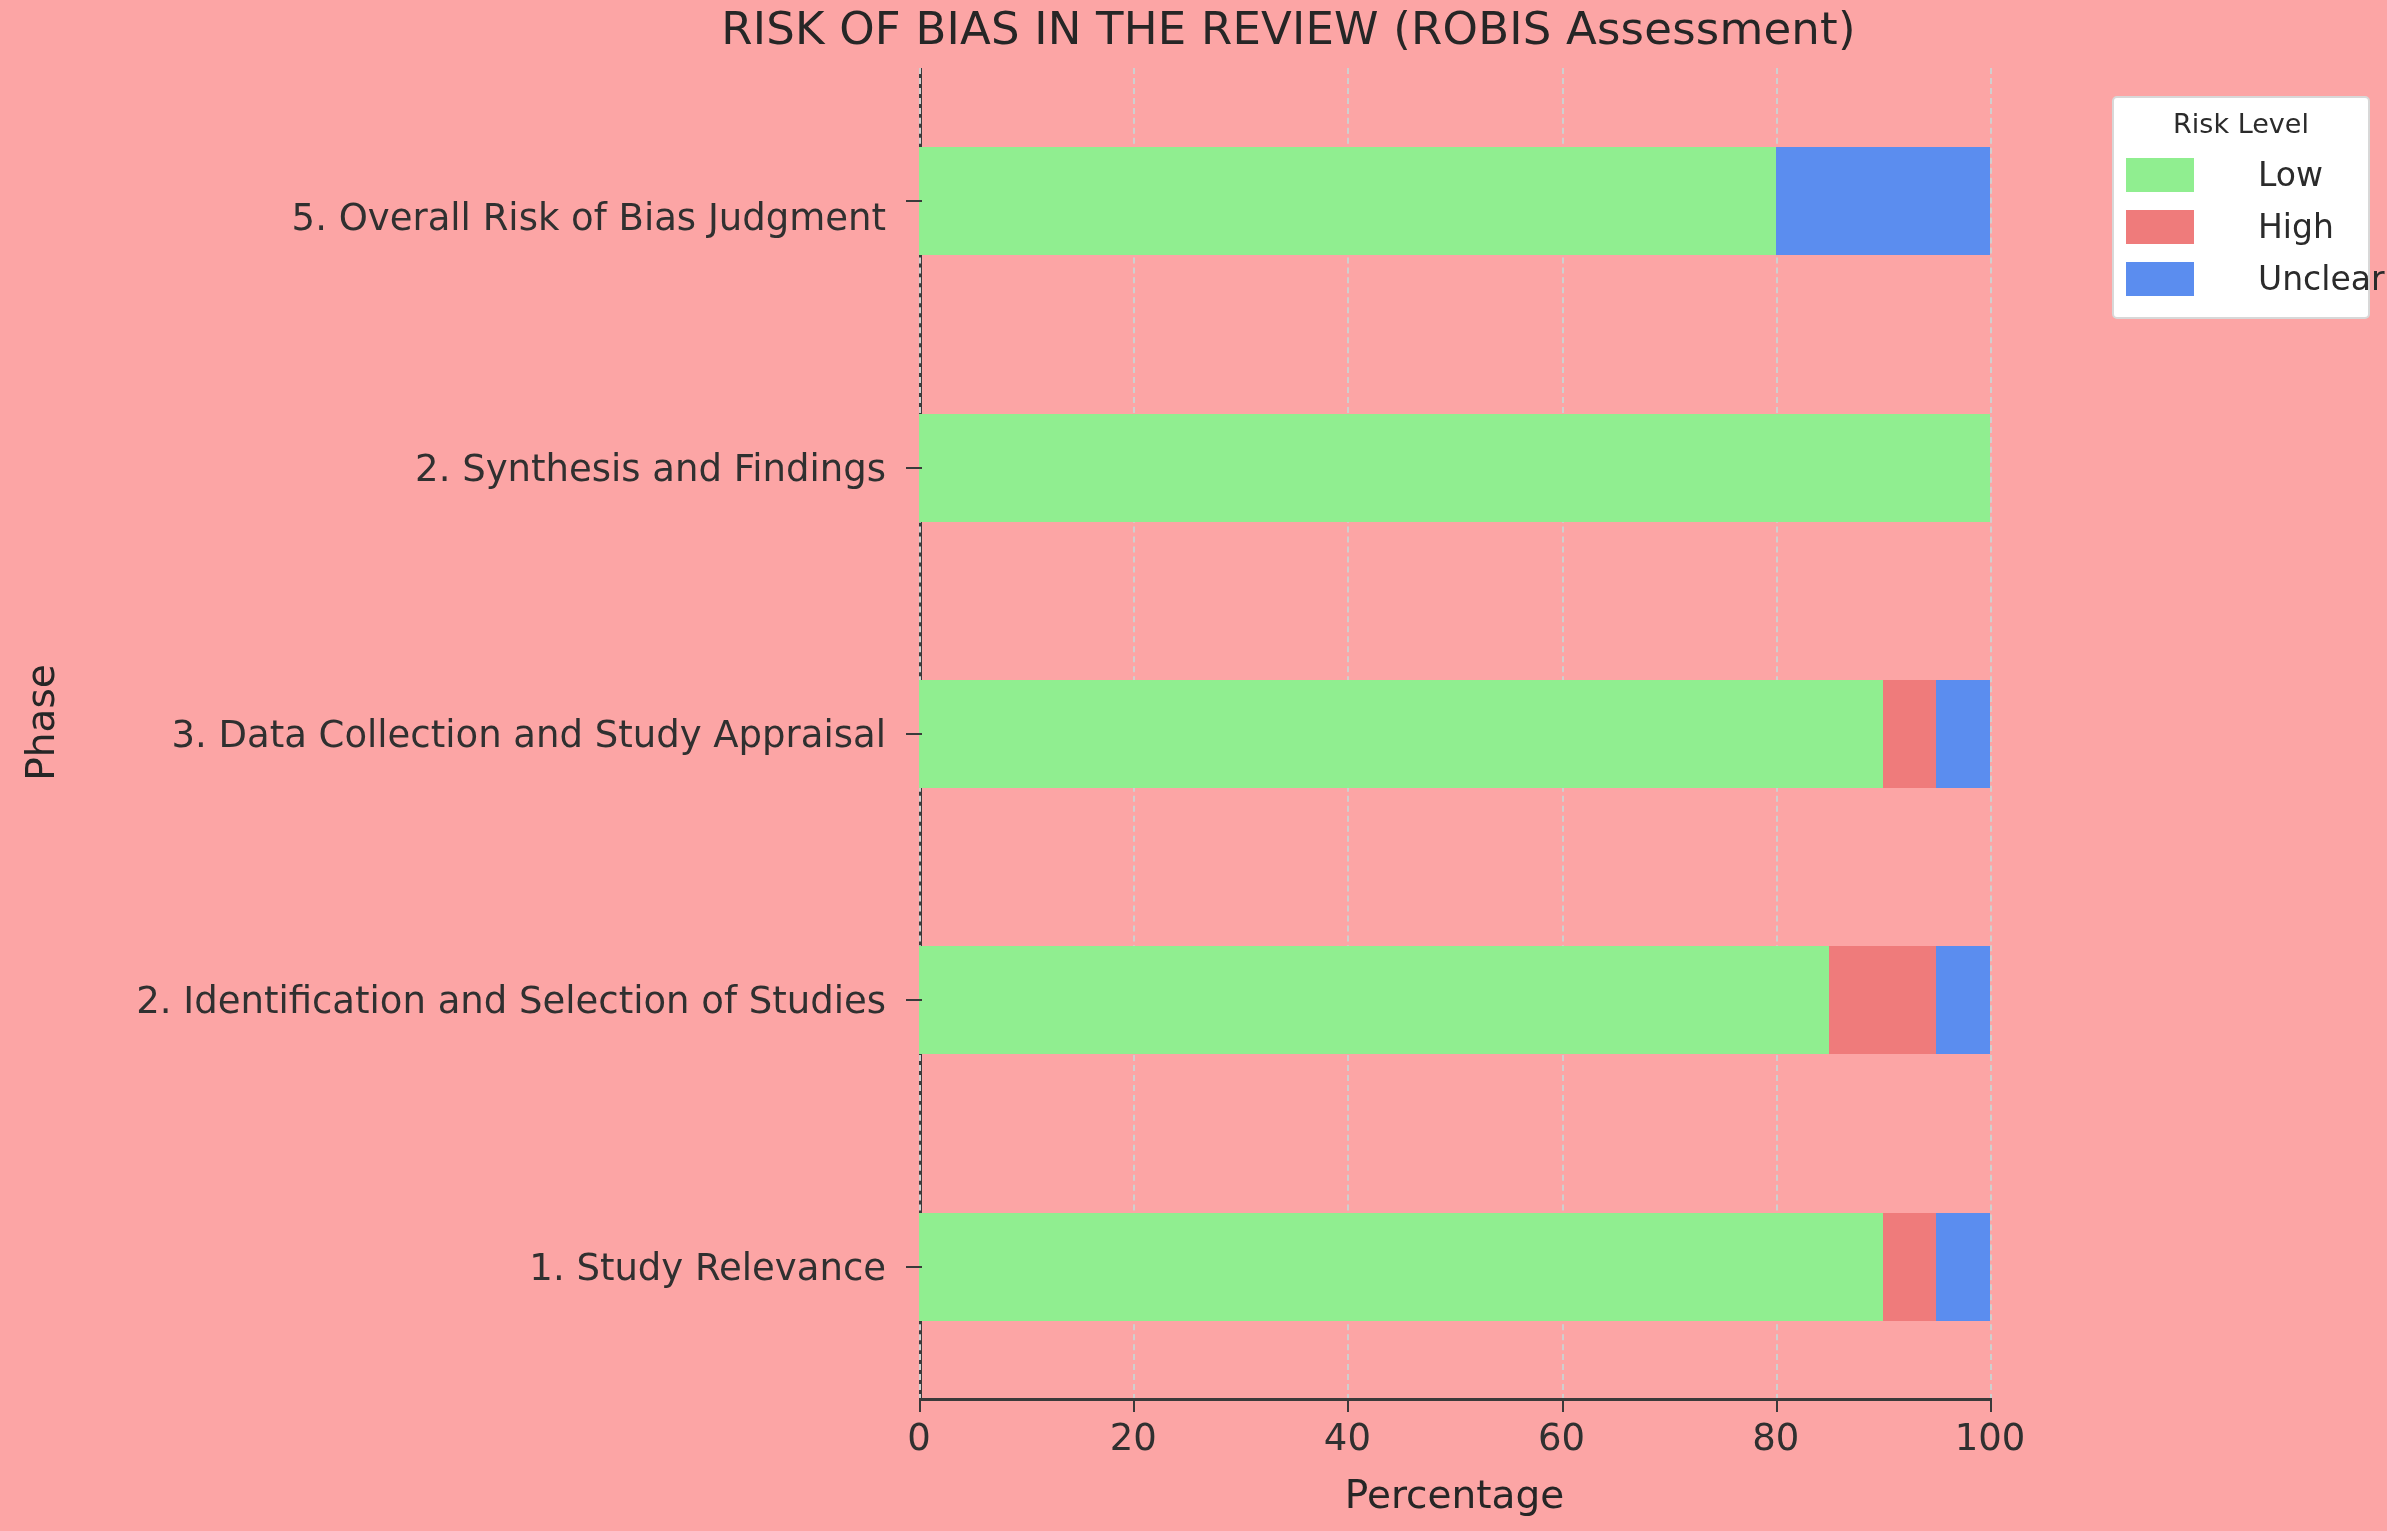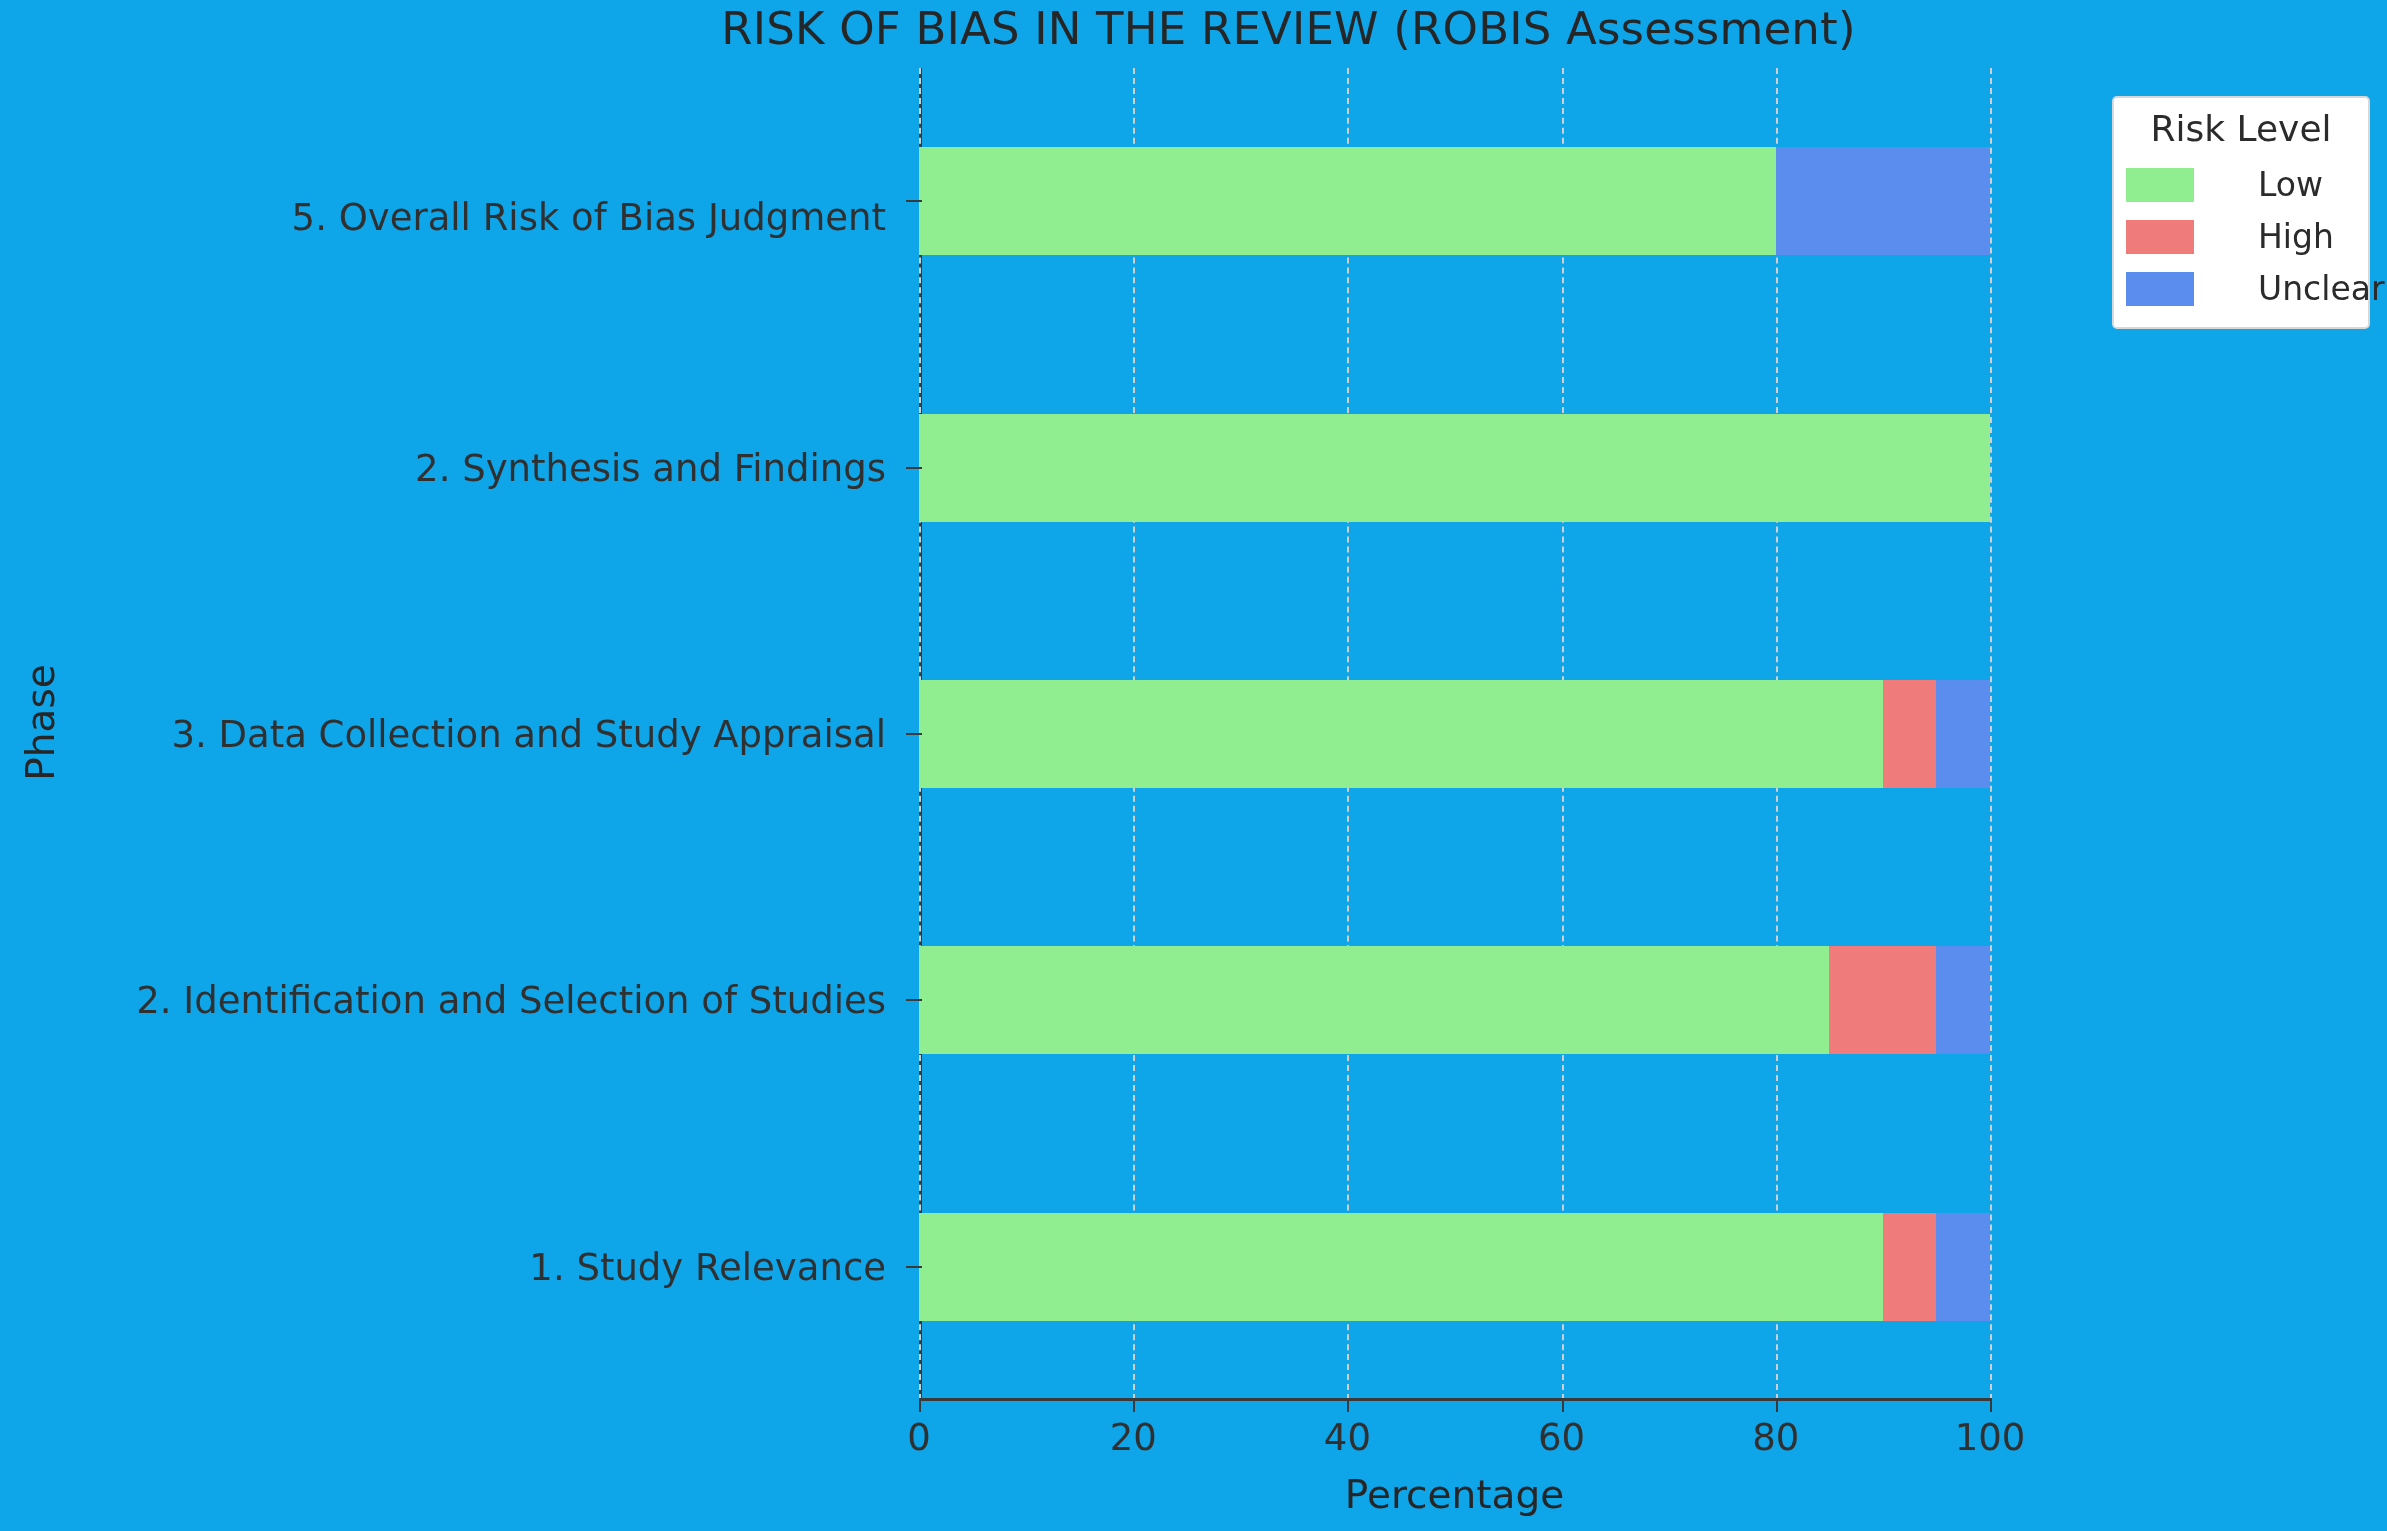--- a/index.html
+++ b/index.html
@@ -1,18 +1,18 @@
 <!DOCTYPE html>
 <html><head>
 <meta charset="utf-8">
 <style>
   html,body{margin:0;padding:0;background:#ffffff;}
   body{width:2387px;height:1531px;font-family:"DejaVu Sans",sans-serif;color:#2b2b2b;overflow:hidden;}
 
-  #figure{position:relative;width:2387px;height:1531px;background:#0ea5e9;}
+  #figure{position:relative;width:2387px;height:1531px;background:#fca5a5;}
 
   
   #chart-title{
     position:absolute;left:0;top:2px;width:2387px;
     text-align:center;font-size:45px;font-weight:400;color:#262626;
     letter-spacing:.2px;
     
     padding-right:0;
   }
   #chart-title span{display:inline-block;transform:translateX(95px);}
@@ -57,21 +57,21 @@
   
   .bar-group{position:absolute;left:0;height:108px;transform:translateY(-50%);}
   .seg{position:absolute;top:0;height:108px;}
 
   
   #legend{
     position:absolute;left:2112px;top:96px;width:258px;
     background:#ffffff;border:2px solid #d8d8d8;border-radius:5px;
     padding:8px 12px 12px 12px;box-sizing:border-box;
   }
-  #legend-title{font-size:36px;color:#2b2b2b;text-align:center;margin:2px 0 10px 0;}
+  #legend-title{font-size:27px;color:#2b2b2b;text-align:center;margin:2px 0 10px 0;}
   .legend-row{display:flex;align-items:center;height:52px;gap:48px;}
   .legend-swatch{width:68px;height:34px;margin-right:16px;flex:0 0 auto;}
   .legend-label{font-size:33px;color:#2b2b2b;line-height:34px;}
 </style>
 </head>
 <body>
 
 <div id="figure">
 
   <div id="chart-title">

